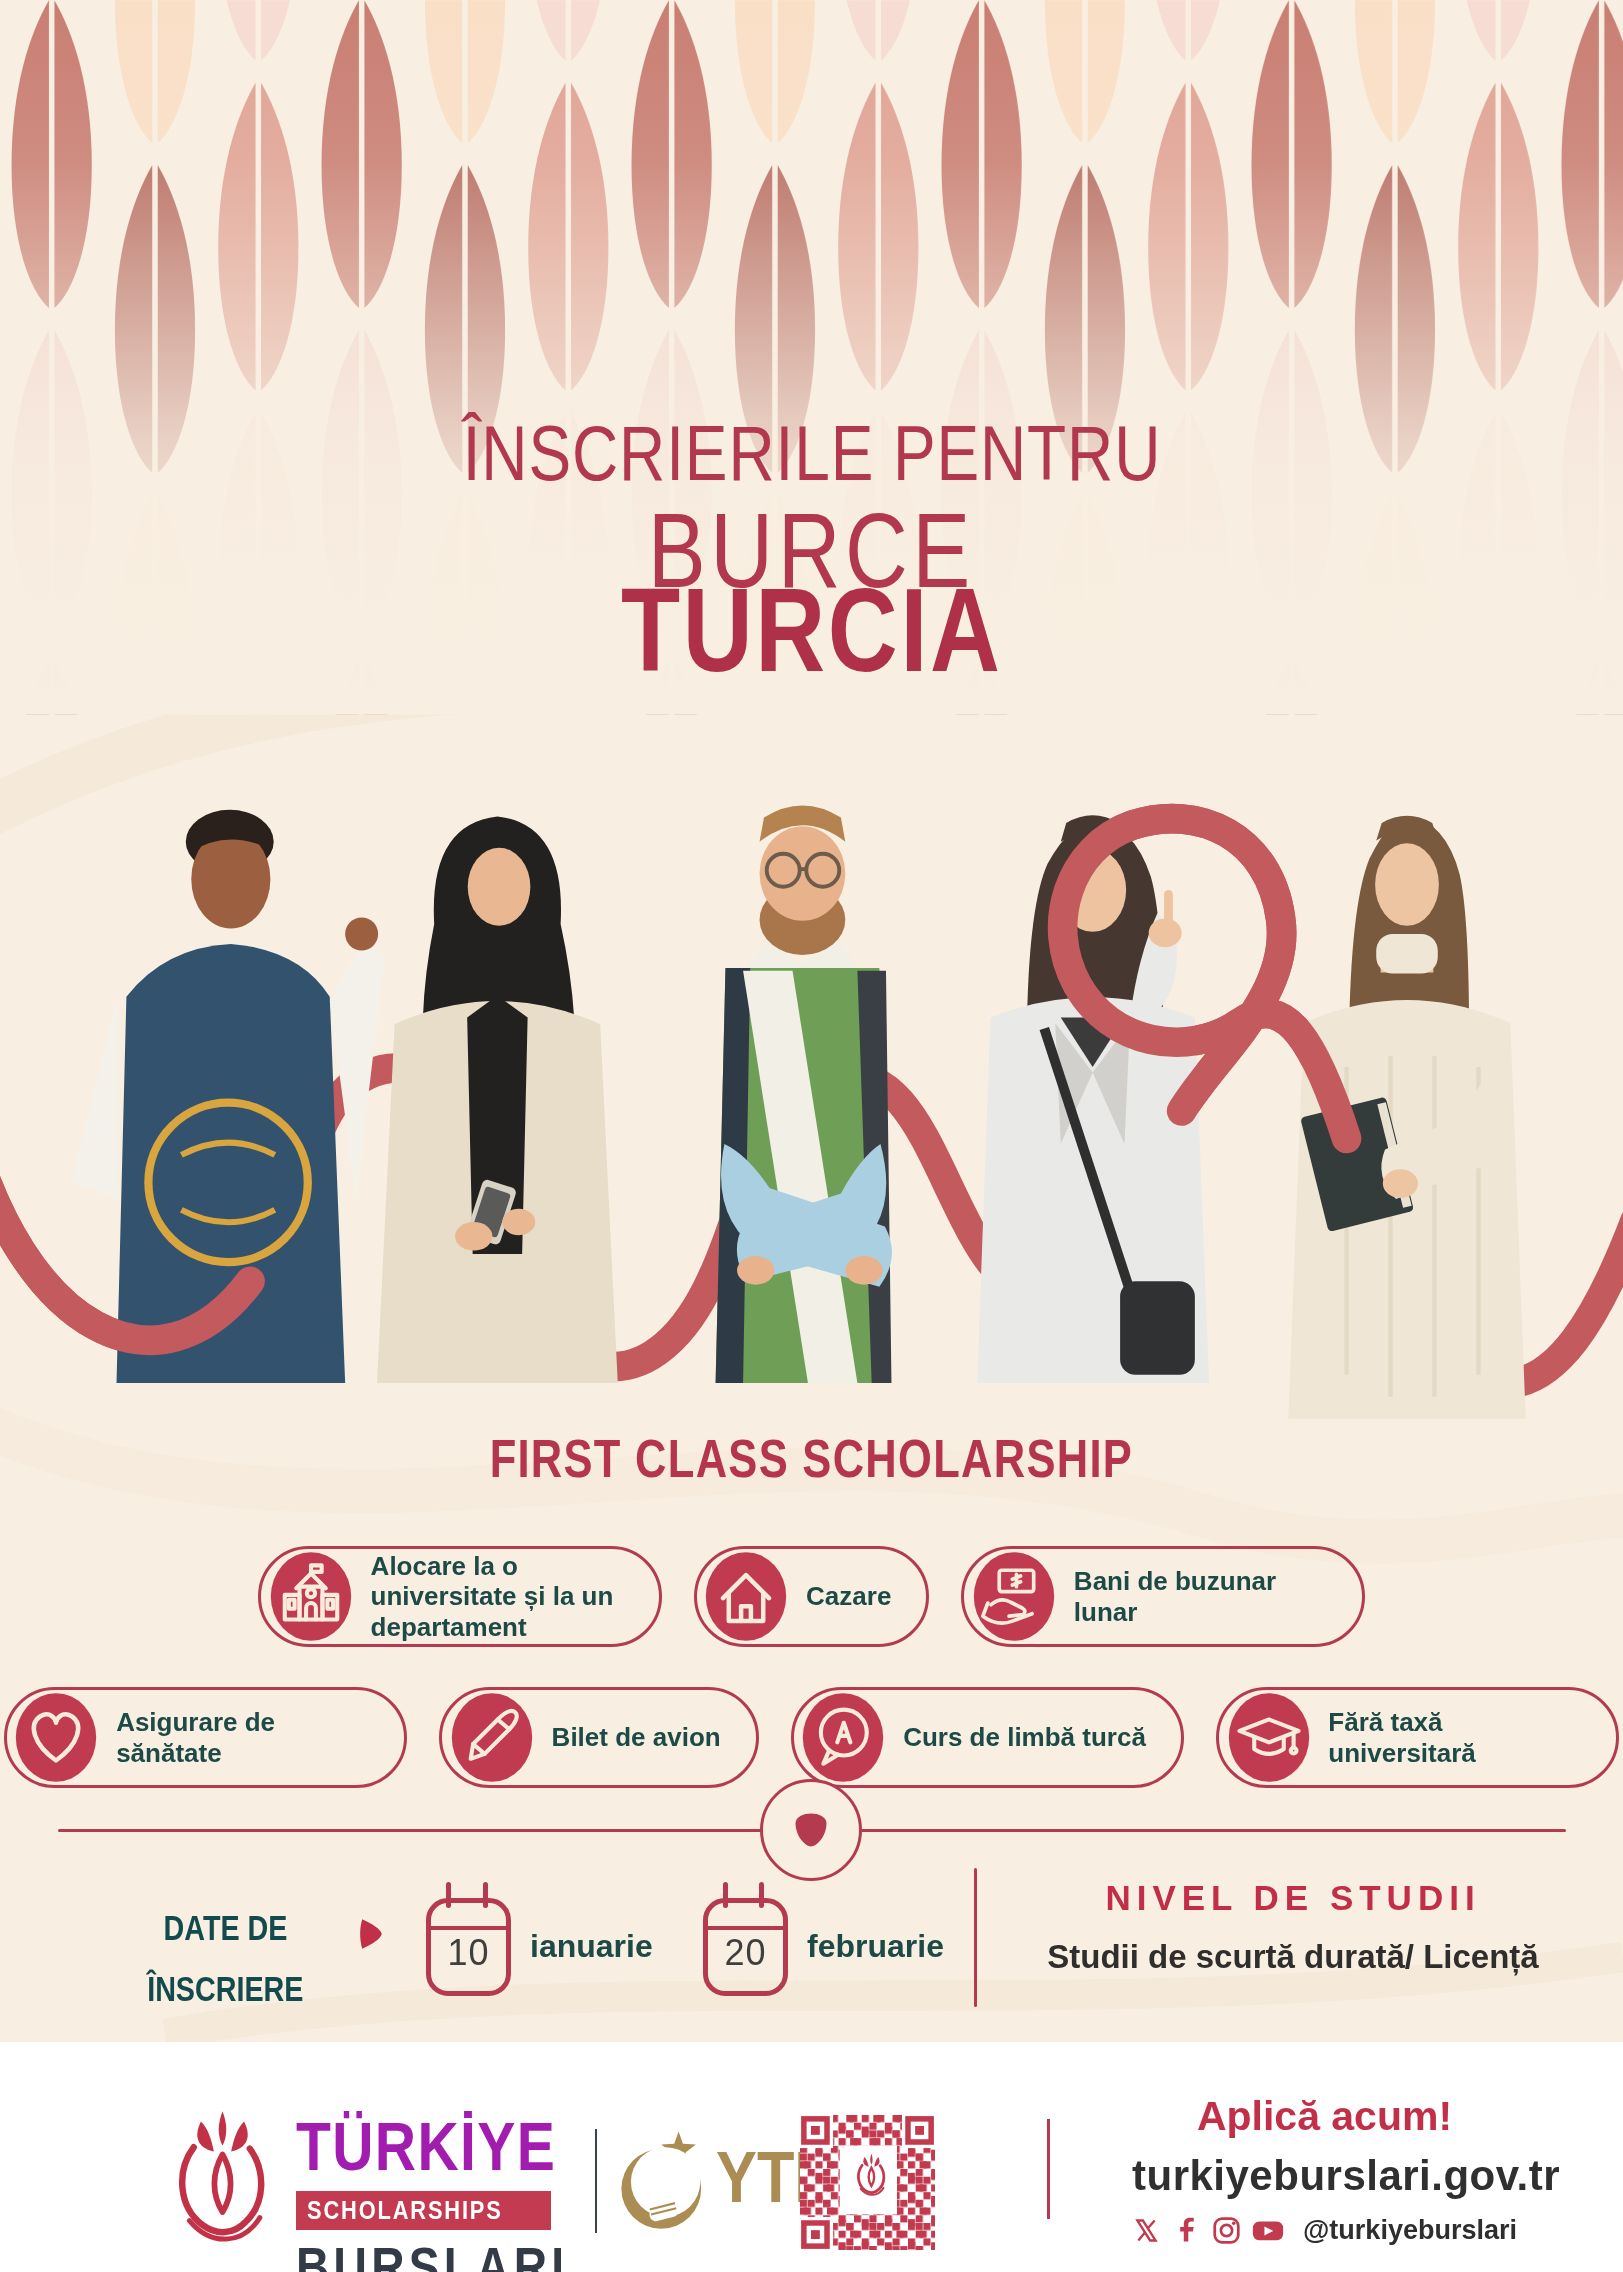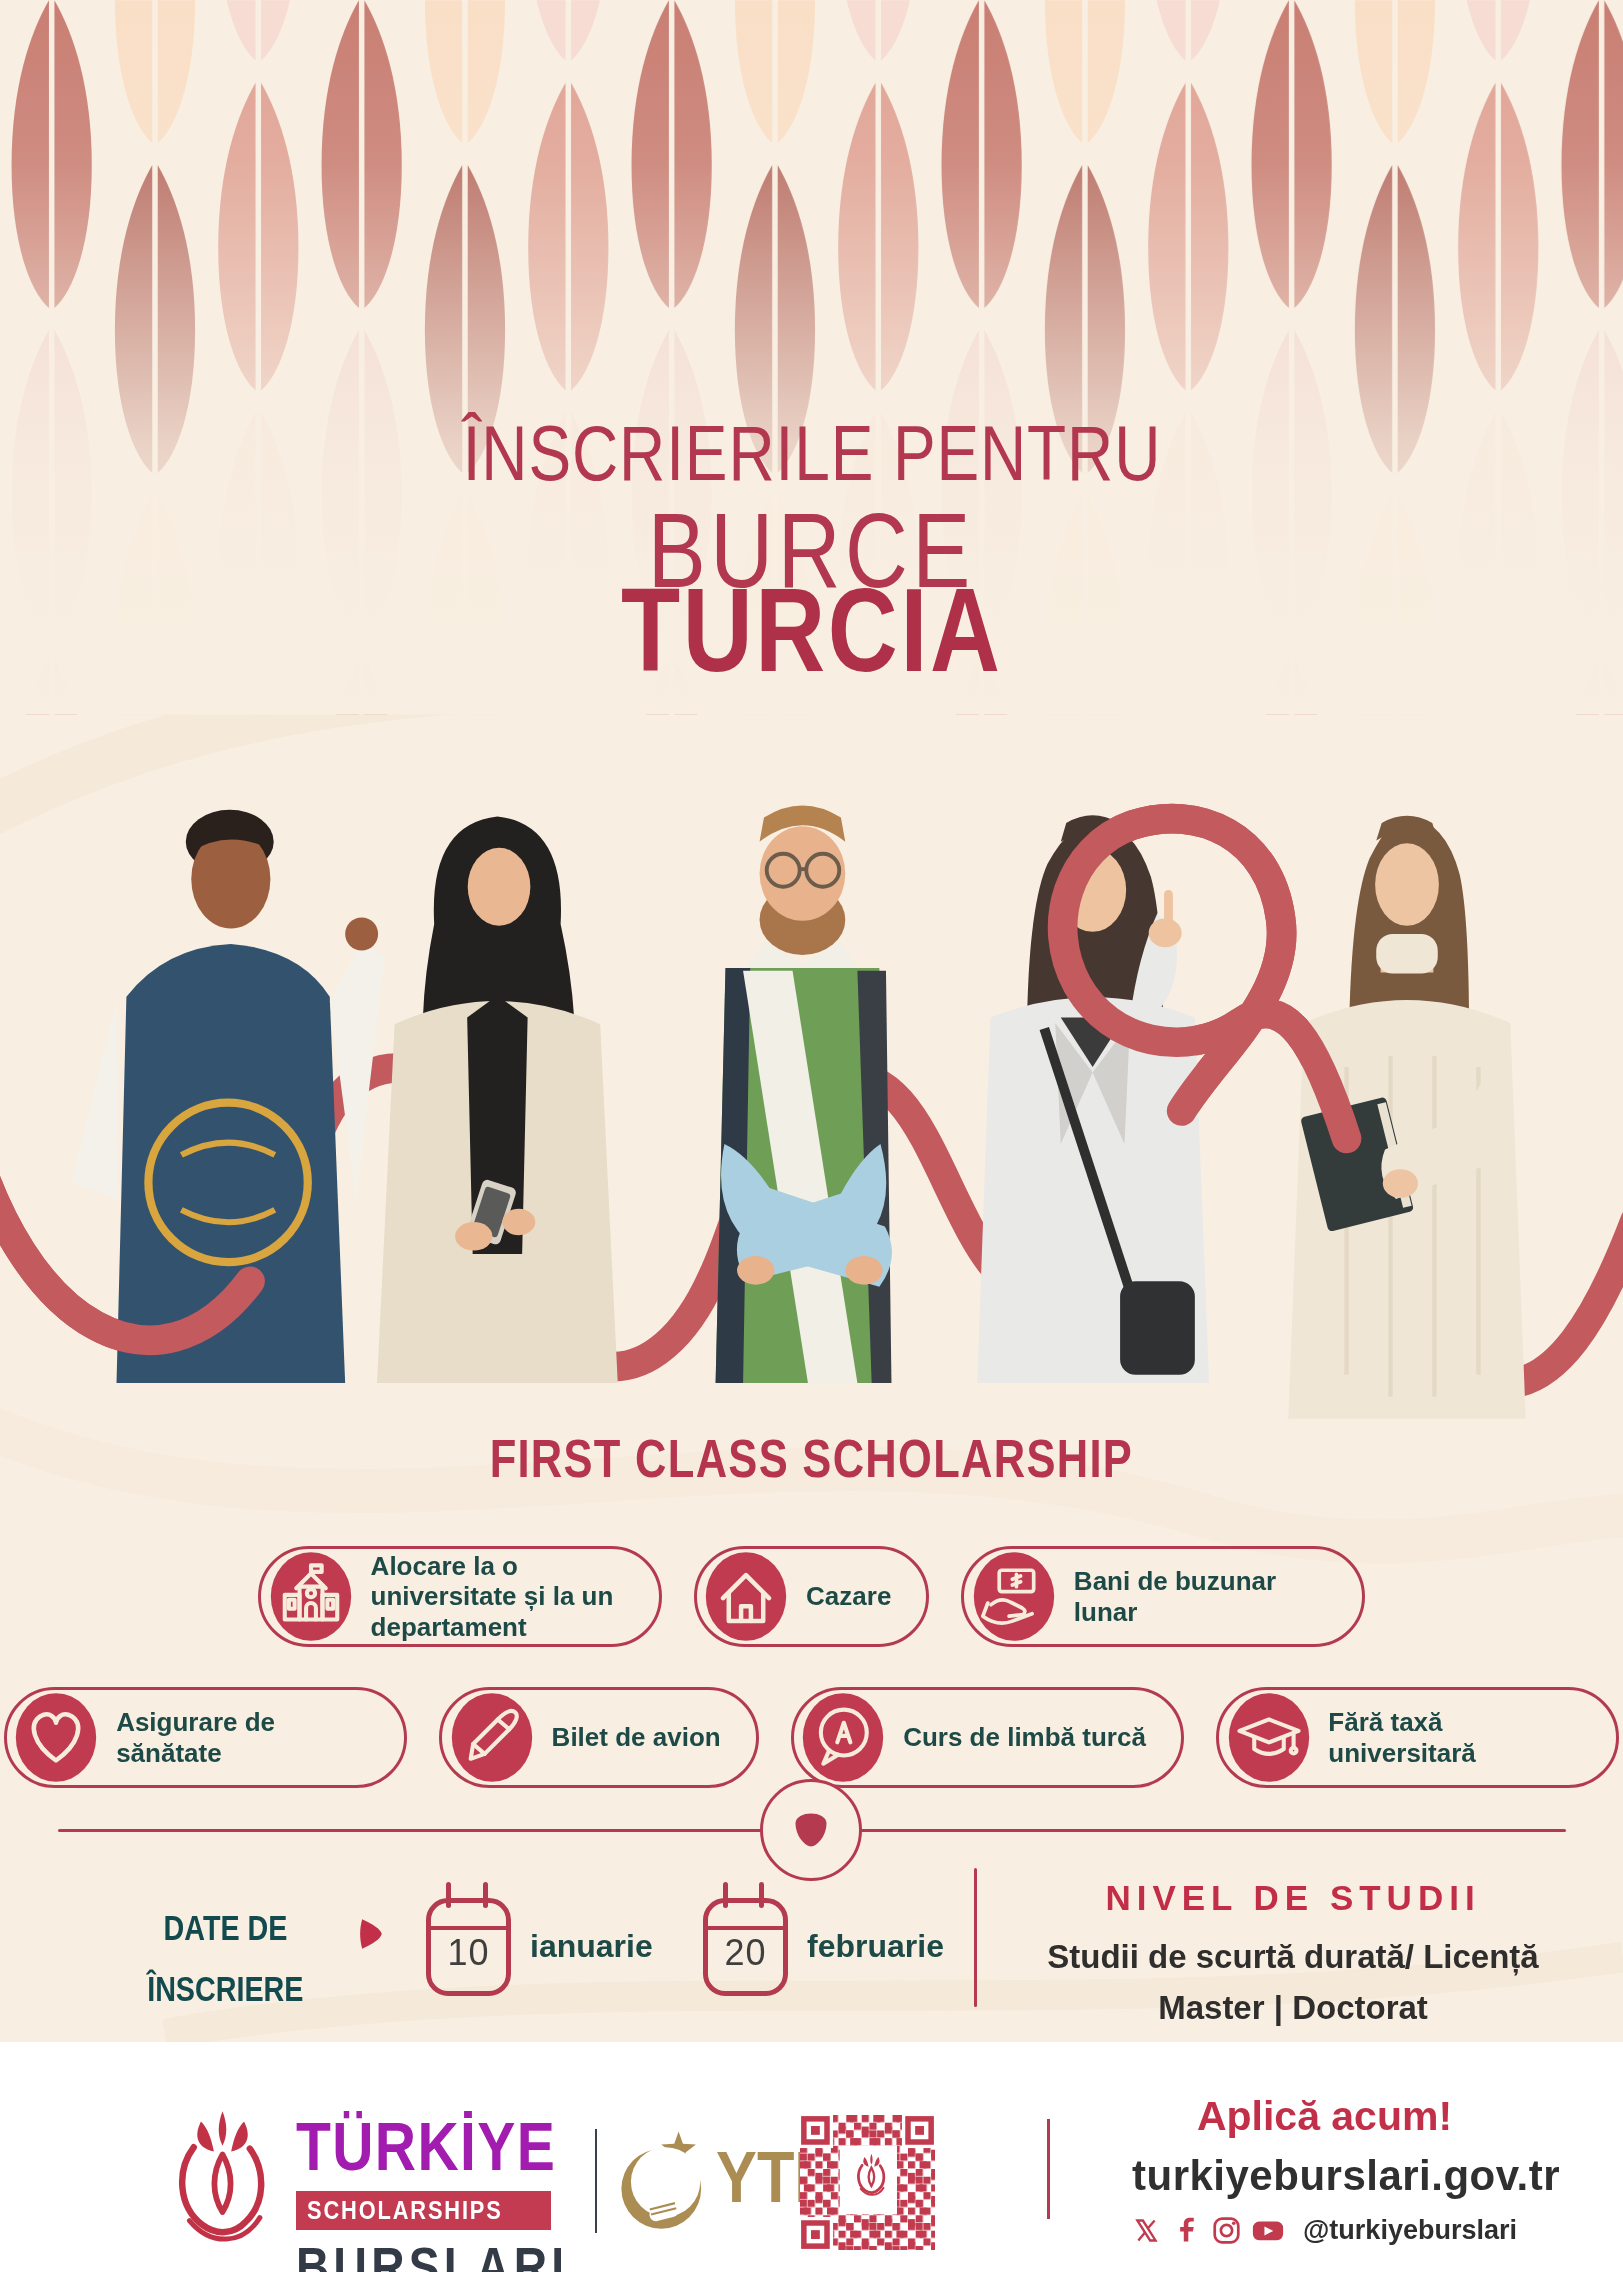--- a/index.html
+++ b/index.html
@@ -326,21 +326,20 @@
   <div class="hang" style="left:723px;"></div>
   <div class="hang" style="left:759px;"></div>
   <div class="abs cal-day" style="left:703px;width:85px;top:1932px;"><span>20</span></div>
   <div class="month" style="left:807px;"><span>februarie</span></div>
 
   <div class="abs vdiv-red"></div>
 
   <div class="abs study">
     <div class="study-h">NIVEL DE STUDII</div>
     <div class="study-l">Studii de scurtă durată/ Licență</div>
-    <div class="study-l" style="margin-top:1.1px;">Master | Doctorat</div>
   </div>
 
   <div class="abs footer">
 
     <svg style="position:absolute;left:165px;top:62px;" width="115" height="144" viewBox="0 0 160 200">
       <path d="M80,10 C73,28 73,44 80,58 C87,44 87,28 80,10 Z" fill="#c23247"></path>
       <path d="M50,24 C40,44 44,60 68,66 C64,46 59,33 50,24 Z" fill="#c23247"></path>
       <path d="M110,24 C120,44 116,60 92,66 C96,46 101,33 110,24 Z" fill="#c23247"></path>
       <path d="M40,60 C16,92 18,142 52,168 C72,183 96,181 112,164 C140,138 140,92 118,62" stroke="#c23247" stroke-width="9" fill="none" stroke-linecap="round"></path>
       <path d="M80,70 C65,96 65,126 80,150 C95,126 95,96 80,70 Z" stroke="#c23247" stroke-width="8" fill="none" stroke-linejoin="round"></path>

